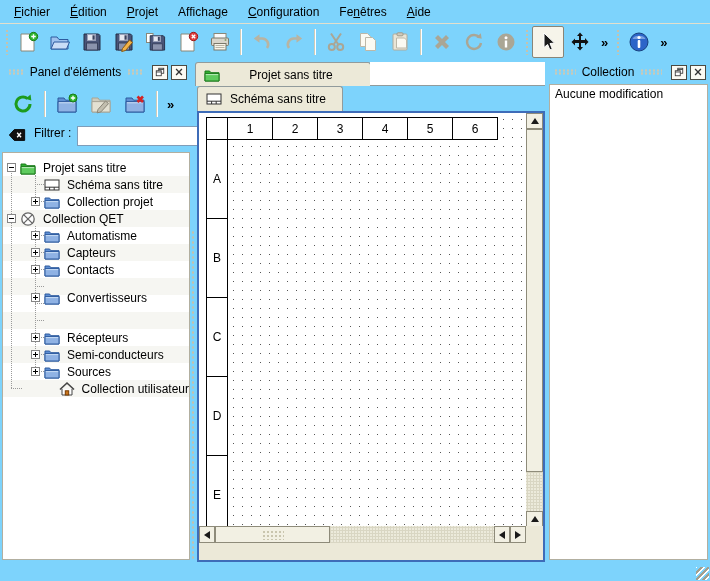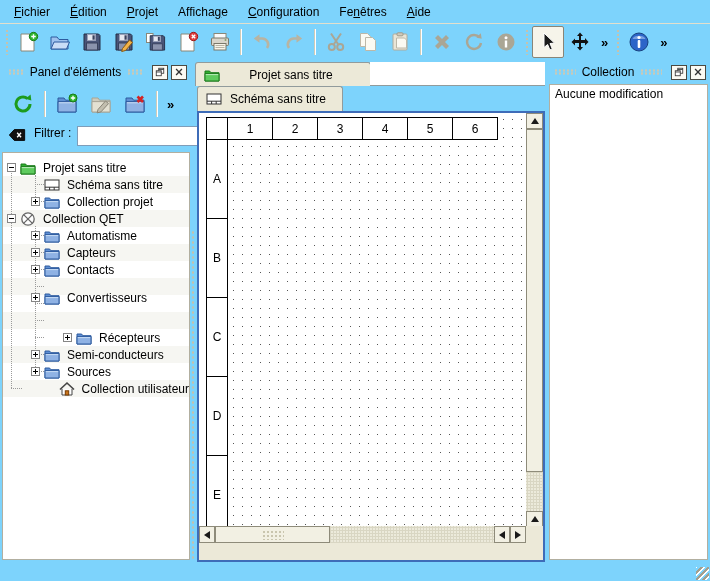--- a/index.html
+++ b/index.html
@@ -465,21 +465,21 @@
             <path d="M1 4h4.6l1.2 1.7H15v8.3H1z" fill="#5e8fd4" stroke="#2d5a9e"></path>
             <path d="M1 6.6h14V14H1z" fill="#8fb2e4" stroke="#2d5a9e"></path>
             <path d="M1.8 7.6h12.4" stroke="#c8dcf4"></path>
           </svg>
         </span>
         <span class="t-label">Convertisseurs</span>
       </div>
       <div class="stub" style="left: 32px; top: 150px; width: 9px;"></div>
       <div class="stub" style="left: 32px; top: 167px; width: 9px;"></div>
       <div class="stub" style="left: 32px; top: 184px; width: 9px;"></div>
-      <div class="tree-row" style="top: 176px; padding-left: 32px;">
+      <div class="tree-row" style="top: 176px;">
         <span class="spacer" style="width: 28px;"></span>
         <span class="exp plus"></span>
         <span class="icon i16">
           <svg viewBox="0 0 16 16">
             <path d="M1 4h4.6l1.2 1.7H15v8.3H1z" fill="#5e8fd4" stroke="#2d5a9e"></path>
             <path d="M1 6.6h14V14H1z" fill="#8fb2e4" stroke="#2d5a9e"></path>
             <path d="M1.8 7.6h12.4" stroke="#c8dcf4"></path>
           </svg>
         </span>
         <span class="t-label">Récepteurs</span>

